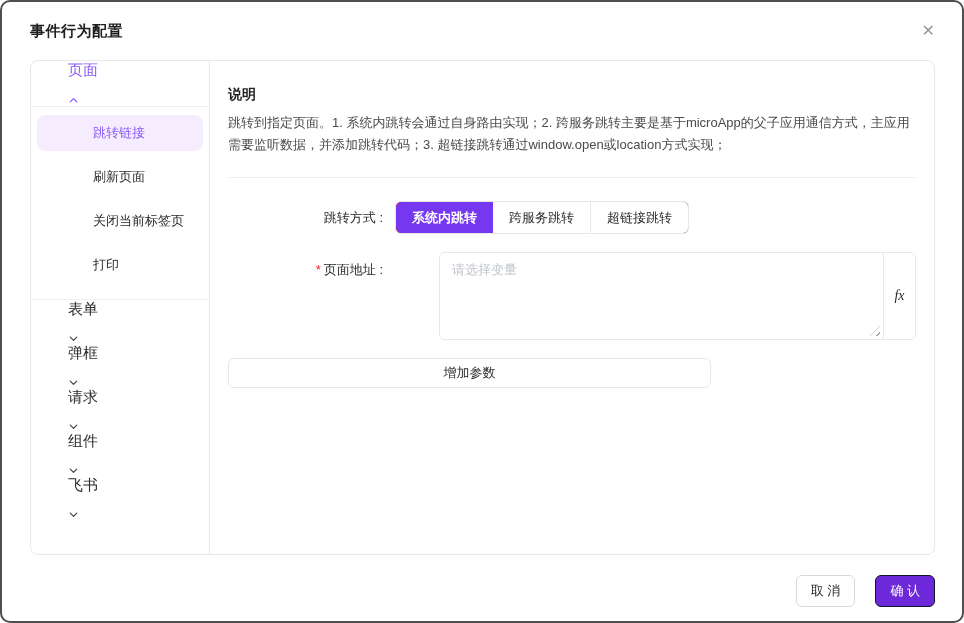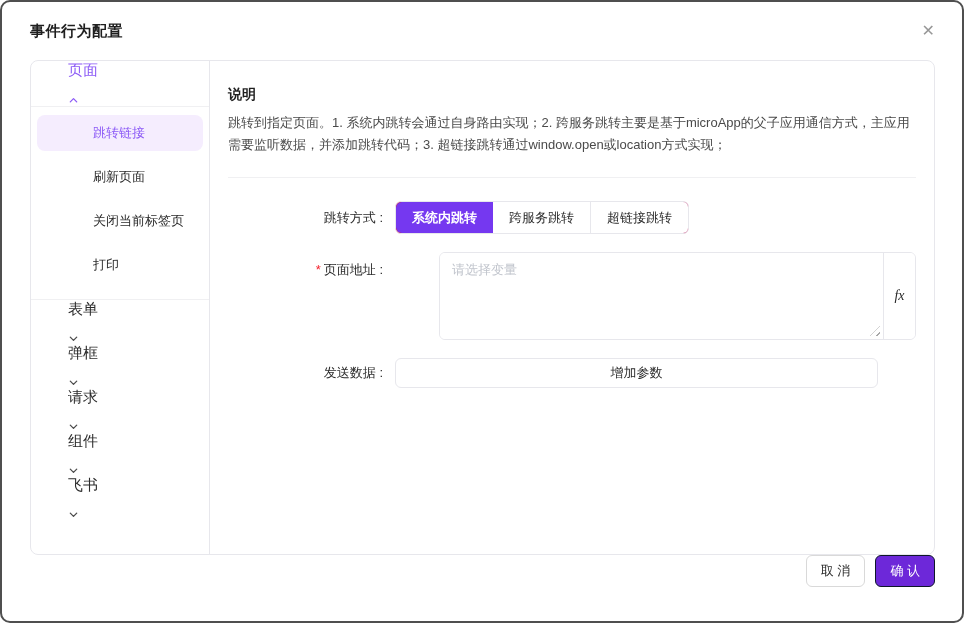--- a/index.html
+++ b/index.html
@@ -97,21 +97,21 @@
   }
   .fx-glyph {
     font-family: "Liberation Serif", "DejaVu Serif", serif;
     font-style: italic; font-size: 14px; color: #2b2b2b;
   }
   .add-param {
     width: 483px; height: 30px; border: 1px solid #e7e7ec; border-radius: 6px;
     background: #fff; font-size: 13px; color: #2b2b2b; cursor: pointer; font-family: inherit;
   }
   
-  .dlg-footer { position: absolute; right: 27px; bottom: 34px; display: flex; gap: 10px; }
+  .dlg-footer { position: absolute; right: 27px; bottom: 14px; display: flex; gap: 20px; }
   .btn {
     height: 32px; min-width: 58px; padding: 0 14px; border-radius: 6px;
     font-size: 13px; cursor: pointer; font-family: inherit;
   }
   .btn.ghost { background: #fff; border: 1px solid #d9d9d9; color: #2b2b2b; }
   .btn.primary { background: #6d28d9; border: 1px solid #0f172a; color: #fff; }
 </style>
 </head>
 <body>
 
@@ -217,21 +217,20 @@
               <textarea placeholder="请选择变量" style=""></textarea>
               <div class="resize-handle"></div>
             </div>
             <div class="fx-col">
               <span class="fx-glyph">fx</span>
             </div>
           </div>
         </div>
 
         <div class="form-row">
-          <div class="form-label">发送数据 :</div>
           <button class="add-param">增加参数</button>
         </div>
 
       </div>
     </main>
 
   </div>
 
   <div class="dlg-footer">
     <button class="btn ghost">取 消</button>

